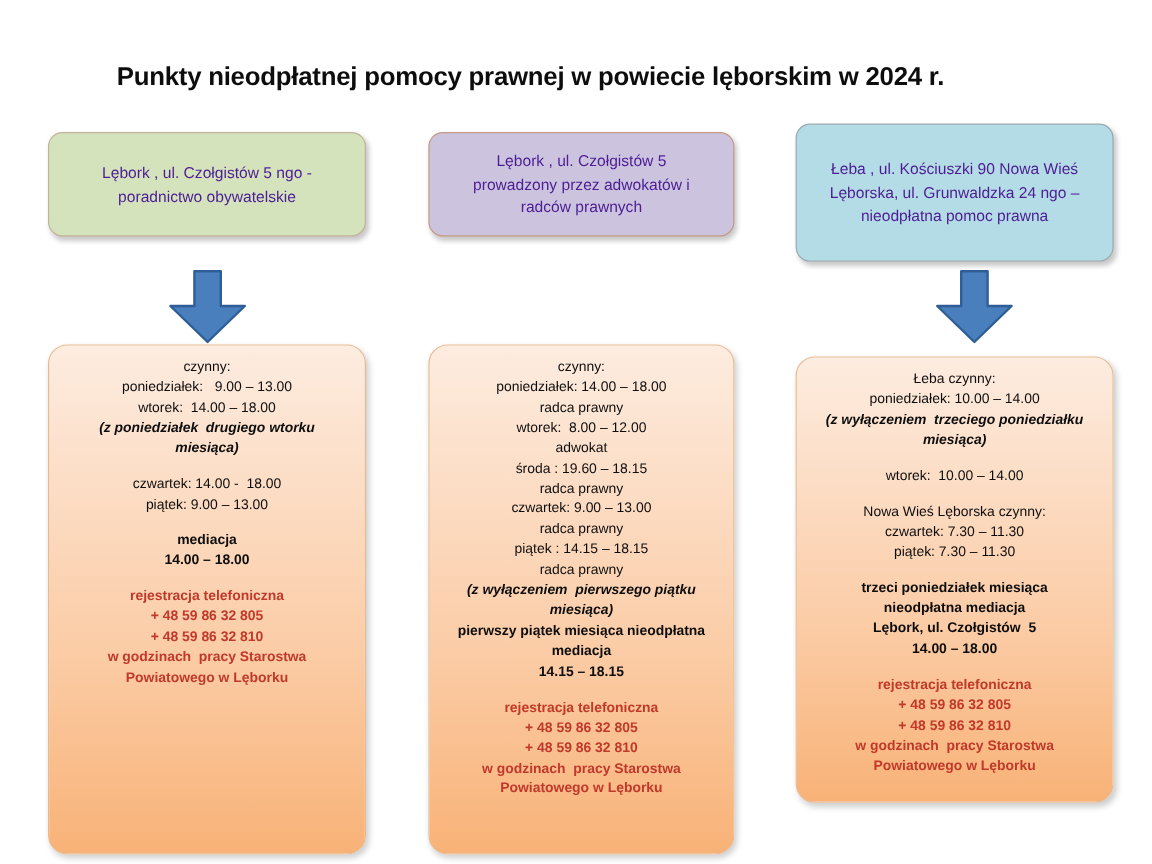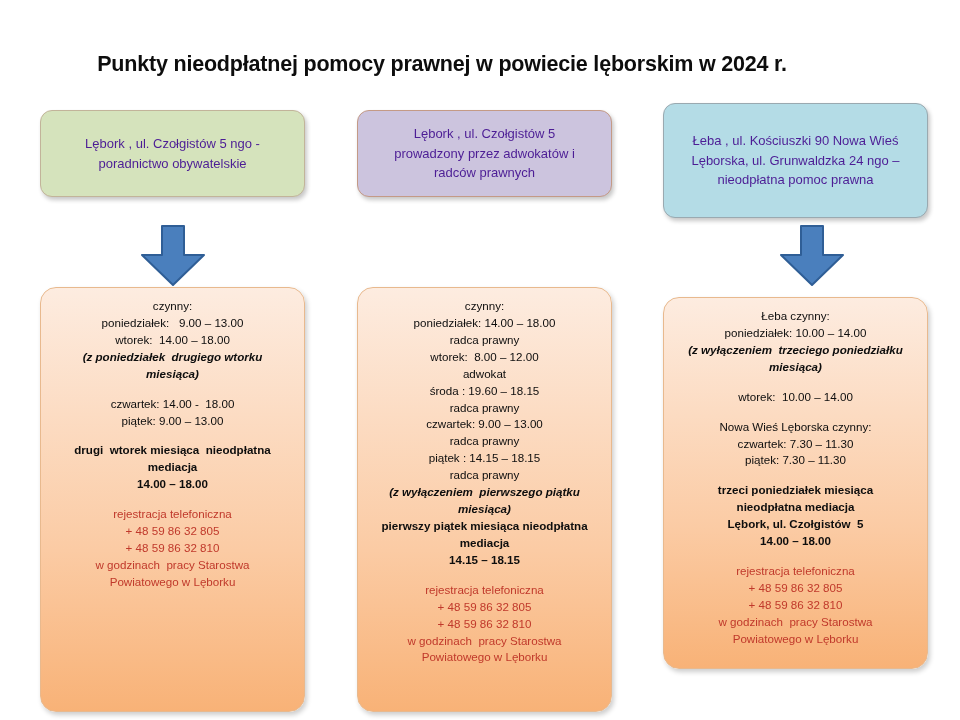--- a/index.html
+++ b/index.html
@@ -88,21 +88,21 @@
   .body-2{top:297px;height:372px;}
 
   .body p{margin:0;}
   .ln{
     font-size:11.6px;
     line-height:1.46;
     white-space:pre-wrap;
   }
   .ln.i{font-style:italic;font-weight:bold;}
   .ln.b{font-weight:bold;}
-  .ln.red{color:#c0392b;font-weight:normal;}
+  .ln.red{color:#c0392b;font-weight:bold;}
   .gap{height:13px;}
 </style>
 </head>
 <body>
 
 <div id="slide">
 
   <div class="title">Punkty nieodpłatnej pomocy prawnej w powiecie lęborskim w 2024 r.</div>
 
   <div class="col col-0">
@@ -117,21 +117,20 @@
       <div>
           <p class="ln">czynny:</p>
           <p class="ln">poniedziałek:   9.00 – 13.00</p>
           <p class="ln">wtorek:  14.00 – 18.00</p>
           <p class="ln i">(z poniedziałek  drugiego wtorku</p>
           <p class="ln i">miesiąca)</p>
           <div class="gap"></div>
           <p class="ln">czwartek: 14.00 -  18.00</p>
           <p class="ln">piątek: 9.00 – 13.00</p>
           <div class="gap"></div>
-          <p class="ln b">drugi  wtorek miesiąca  nieodpłatna</p>
           <p class="ln b">mediacja</p>
           <p class="ln b">14.00 – 18.00</p>
           <div class="gap"></div>
           <p class="ln red">rejestracja telefoniczna</p>
           <p class="ln red">+ 48 59 86 32 805</p>
           <p class="ln red">+ 48 59 86 32 810</p>
           <p class="ln red">w godzinach  pracy Starostwa</p>
           <p class="ln red">Powiatowego w Lęborku</p>
         </div>
     </div>

